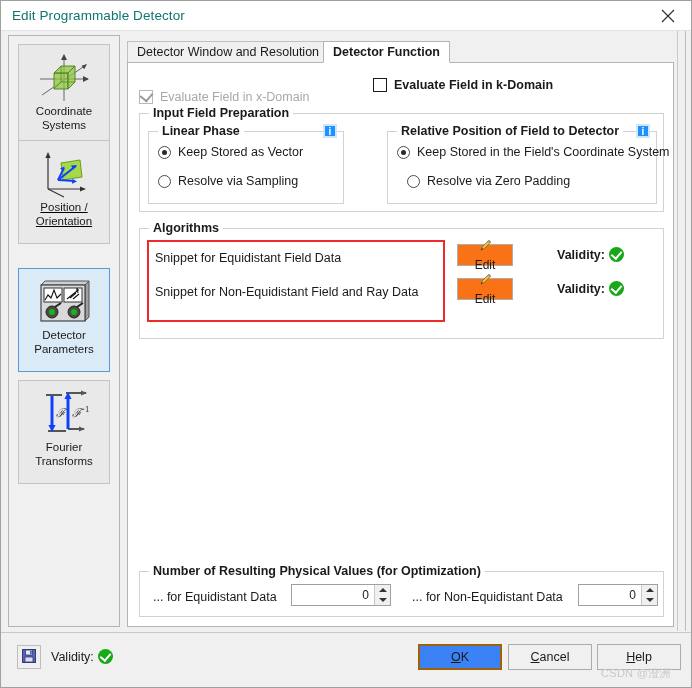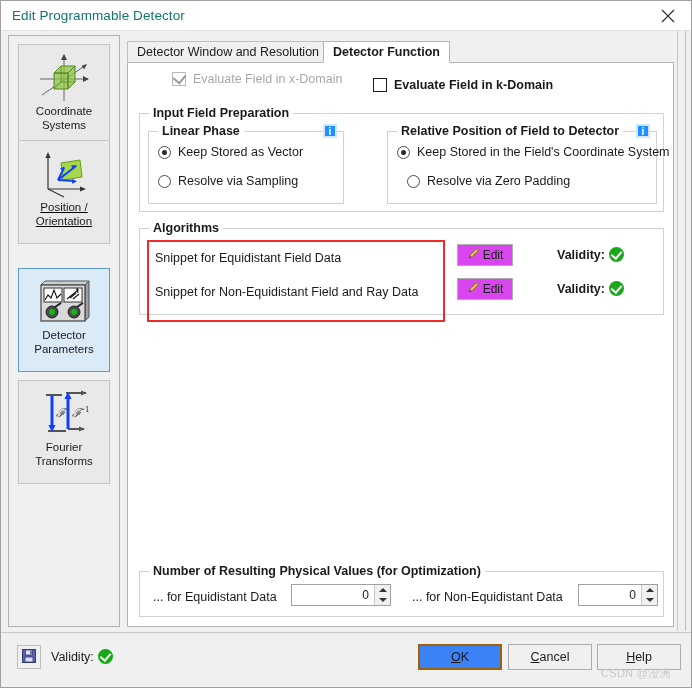--- a/index.html
+++ b/index.html
@@ -123,21 +123,21 @@
 
   #tabpanel {
     position: absolute; left: 0; top: 27px;
     width: 547px; height: 565px;
     background: #ffffff;
     border: 1px solid #b4b4b4;
   }
 
   
   .cbrow { position: absolute; display: flex; align-items: center; cursor: default; }
-  #cb-x { left: 11px; top: 9px; margin-left: 33px; }
+  #cb-x { left: 11px; top: 27px; }
   #cb-k { left: 245px; top: 15px; }
   .cbox {
     width: 14px; height: 14px;
     border: 1px solid #1a1a1a;
     background: #ffffff;
     margin-right: 7px;
     position: relative;
     flex: none;
   }
   .cbox.disabled { border-color: #b8b8b8; }
@@ -162,21 +162,21 @@
     background: #ffffff;
     padding: 0 4px;
     font-size: 12.5px;
     font-weight: bold;
     color: #1a1a1a;
     white-space: nowrap;
   }
   #grp-input   { left: 11px; top: 50px;  width: 525px; height: 99px; }
   #grp-linear  { left: 8px;  top: 17px;  width: 196px; height: 73px; }
   #grp-relpos  { left: 247px;top: 17px;  width: 270px; height: 73px; }
-  #grp-algo    { left: 11px; top: 165px; width: 525px; height: 87px; }
+  #grp-algo    { left: 11px; top: 165px; width: 525px; height: 111px; }
   #grp-numvals { left: 11px; top: 508px; width: 525px; height: 46px; }
 
   
   .radio-row { position: absolute; display: flex; align-items: center; cursor: default; }
   .radio {
     width: 13px; height: 13px; border-radius: 50%;
     border: 1px solid #4a4a4a;
     background: #ffffff;
     margin-right: 7px; flex: none;
     position: relative;
@@ -202,26 +202,27 @@
   }
 
   
   .algo-label {
     position: absolute;
     font-size: 12.5px; color: #1a1a1a; white-space: nowrap;
   }
   .edit-btn {
     position: absolute;
     width: 56px; height: 22px;
-    background: #d946ef;
+    background: #f97316;
     border: 1px solid #adadad;
     display: flex; align-items: center; justify-content: center;
     gap: 3px;
     font-size: 12px; color: #1a1a1a;
     cursor: default;
+    flex-direction: column;
   }
   .validity-wrap {
     position: absolute;
     display: flex; align-items: center; gap: 4px;
     font-size: 12.5px; color: #1a1a1a;
     font-weight: bold;
   }
   .check-badge {
     width: 15px; height: 15px; border-radius: 50%;
     background: #18a818;

